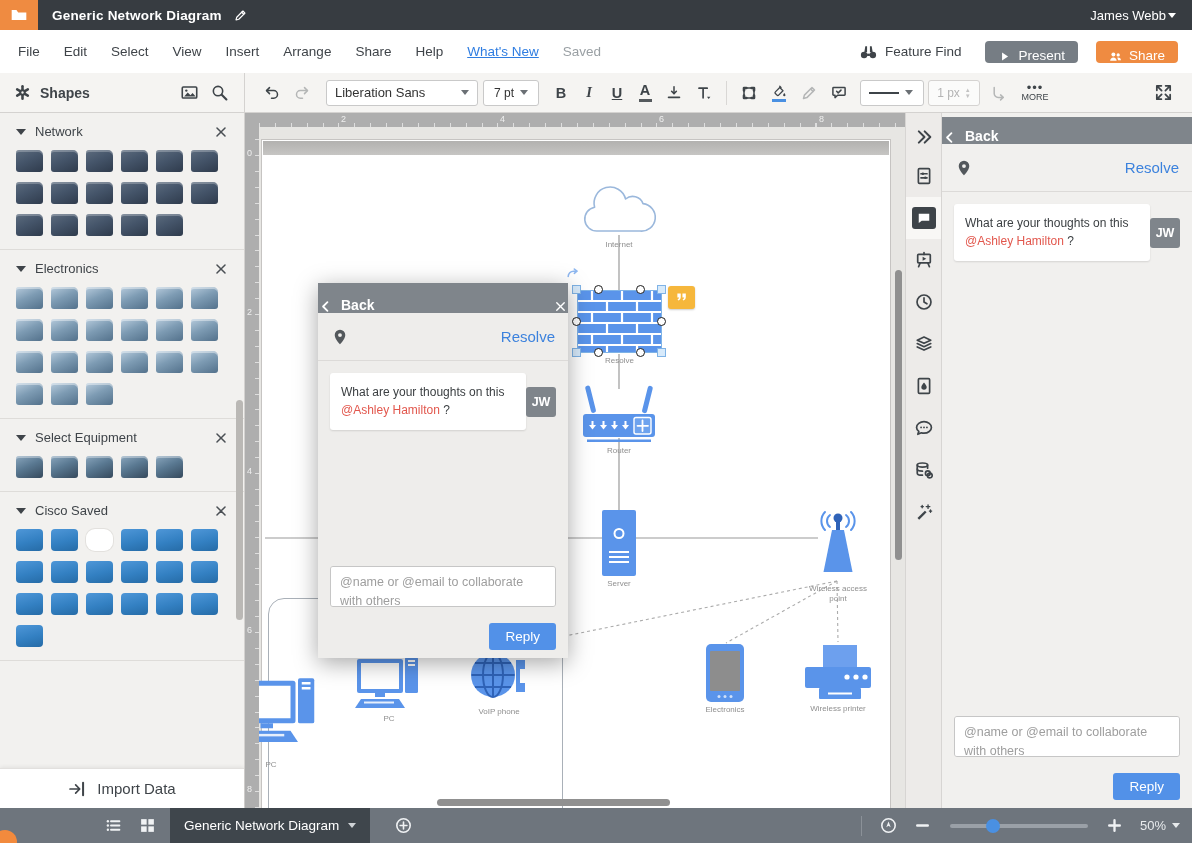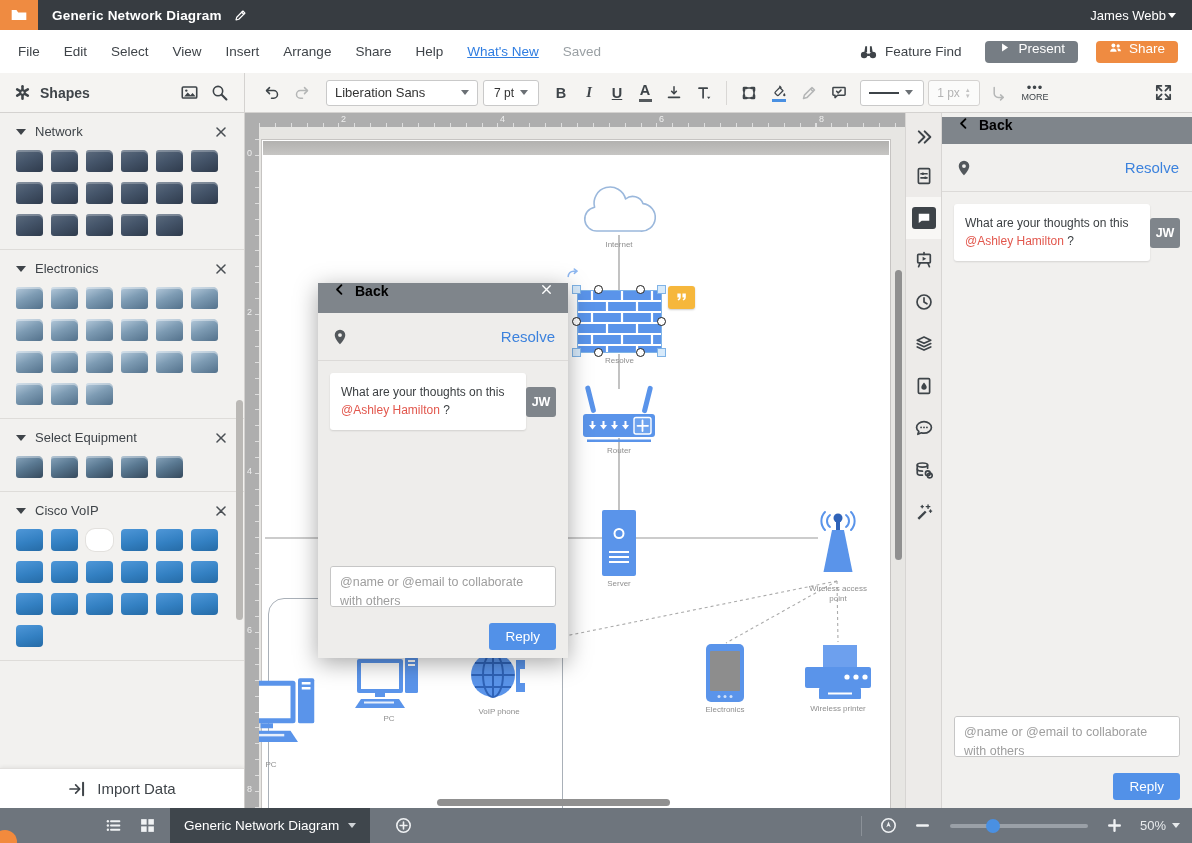--- a/index.html
+++ b/index.html
@@ -19,21 +19,21 @@
   .caret-sm { width:0; height:0; border-left:4px solid transparent; border-right:4px solid transparent; border-top:5px solid currentColor; display:inline-block; }
 
   
   .menubar { height:43px; background:#fff; display:flex; align-items:center; flex:none; padding-left:6px; }
   .menu-item { padding:0 12px; font-size:13.5px; color:#3f4449; cursor:pointer; }
   .menu-item.whats-new { color:#2f7de1; text-decoration:underline; }
   .menu-item.saved { color:#9aa0a4; cursor:default; }
   .menubar-right { margin-left:auto; display:flex; align-items:center; }
   .feature-find { display:flex; align-items:center; gap:7px; color:#3f4449; font-size:13.5px; margin-right:24px; cursor:pointer; }
   .feature-find .icon { width:19px; height:19px; }
-  .btn { display:flex; align-items:flex-start; gap:7px; height:22px; border-radius:4px; color:#fff; font-size:13.5px; padding:0 13px; cursor:pointer; border:none; font-family:inherit; }
+  .btn { display:flex; align-items:flex-end; gap:7px; height:22px; border-radius:4px; color:#fff; font-size:13.5px; padding:0 13px; cursor:pointer; border:none; font-family:inherit; }
   .btn-present { background:#767d84; margin-right:18px; }
   .btn-share { background:#ef8b41; margin-right:14px; }
   .btn .icon { width:13px; height:13px; }
 
   
   .toolbar { height:40px; background:#f5f4f2; border-bottom:1px solid #d4d2d0; display:flex; align-items:center; flex:none; }
   .tb-left { width:245px; height:100%; display:flex; align-items:center; border-right:1px solid #d4d2d0; padding:0 10px 0 14px; flex:none; }
   .tb-left .icon { width:17px; height:17px; color:#3e4449; }
   .shapes-label { font-size:14px; font-weight:bold; color:#3f4449; margin-left:9px; }
   .tb-btn { width:30px; height:30px; display:flex; align-items:center; justify-content:center; color:#3e4449; cursor:pointer; border-radius:3px; flex:none; }
@@ -105,21 +105,21 @@
   .sel-outline { position:absolute; left:332px; top:177px; width:85px; height:63px; border:1px solid #7fb3e6; z-index:3; }
   .handle-sq { position:absolute; width:9px; height:9px; background:#d7eafb; border:1px solid #7fb3e6; z-index:4; cursor:pointer; }
   .handle-ci { position:absolute; width:9px; height:9px; background:#fff; border:1.5px solid #1d1d1d; border-radius:50%; z-index:4; cursor:pointer; }
   .rotate-handle { position:absolute; left:320px; top:155px; width:17px; height:17px; color:#8fb8f0; z-index:3; cursor:pointer; }
   .comment-marker { position:absolute; left:423px; top:173px; width:27px; height:23px; background:#f6b73c; border-radius:3px; display:flex; align-items:center; justify-content:center; z-index:3; cursor:pointer; box-shadow:0 1px 2px rgba(0,0,0,.2); }
   .comment-marker .icon { width:17px; height:15px; color:#fff; }
   .canvas-vscroll { position:absolute; right:3px; top:157px; width:7px; height:290px; background:#909090; border-radius:4px; z-index:6; cursor:pointer; }
   .canvas-hscroll { position:absolute; bottom:2px; left:192px; width:233px; height:7px; background:#909090; border-radius:4px; z-index:6; cursor:pointer; }
 
   
-  .comment-ui-header { background:#7f858b; color:#000000; display:flex; align-items:flex-start; padding:0 15px; flex:none; }
+  .comment-ui-header { background:#7f858b; color:#ffffff; display:flex; align-items:flex-end; padding:0 1px; flex:none; }
   .comment-ui-header .icon { width:13px; height:13px; }
   .back-label { font-size:14px; font-weight:bold; margin-left:9px; }
   .header-x { margin-left:auto; width:15px; height:15px; color:#fff; cursor:pointer; }
   .resolve-row { display:flex; align-items:center; padding:0 13px; height:48px; border-bottom:1px solid #dcdad8; flex:none; }
   .resolve-row .icon { width:18px; height:18px; color:#53585c; }
   .resolve-link { margin-left:auto; color:#3c82dd; font-size:15px; cursor:pointer; }
   .thread { padding:12px 12px 0 12px; display:flex; align-items:center; }
   .bubble { flex:1; background:#fff; border-radius:3px; padding:10px 10px 11px 11px; font-size:12px; color:#3c4043; line-height:1.5; box-shadow:0 1px 2px rgba(0,0,0,.12); }
   .mention { color:#e2574d; }
   .avatar { width:30px; height:30px; background:#7f858b; color:#fff; border-radius:3px; display:flex; align-items:center; justify-content:center; font-size:12.5px; font-weight:bold; flex:none; }
@@ -487,21 +487,21 @@
               <div class="cell s-audio shape-speakers" title="speakers"></div>
               <div class="cell s-audio shape-speaker-pair" title="speaker-pair"></div>
               <div class="cell s-audio shape-surround-speakers" title="surround-speakers"></div>
               <div class="cell s-audio shape-headphones" title="headphones"></div>
               <div class="cell s-audio shape-subwoofer" title="subwoofer"></div>
             </div>
           </div>
           <div class="section">
             <div class="sec-header">
               <span class="sec-caret"></span>
-              <span class="sec-title">Cisco VoIP</span>
+              <span class="sec-title">Cisco Saved</span>
               <span class="sec-close icon">
                 <svg viewBox="0 0 16 16" fill="none" stroke="currentColor" stroke-width="1.5" stroke-linecap="round" stroke-linejoin="round" style="width:100%;height:100%">
                   <path d="M3.4 3.4l9.2 9.2M12.6 3.4l-9.2 9.2" stroke-width="1.7"></path>
                 </svg>
               </span>
             </div>
             <div class="shape-row">
               <div class="cell s-cisco shape-workstation" title="workstation"></div>
               <div class="cell s-cisco shape-switch" title="switch"></div>
               <div class="cell s-cisco shape-cloud" title="cloud"></div>

